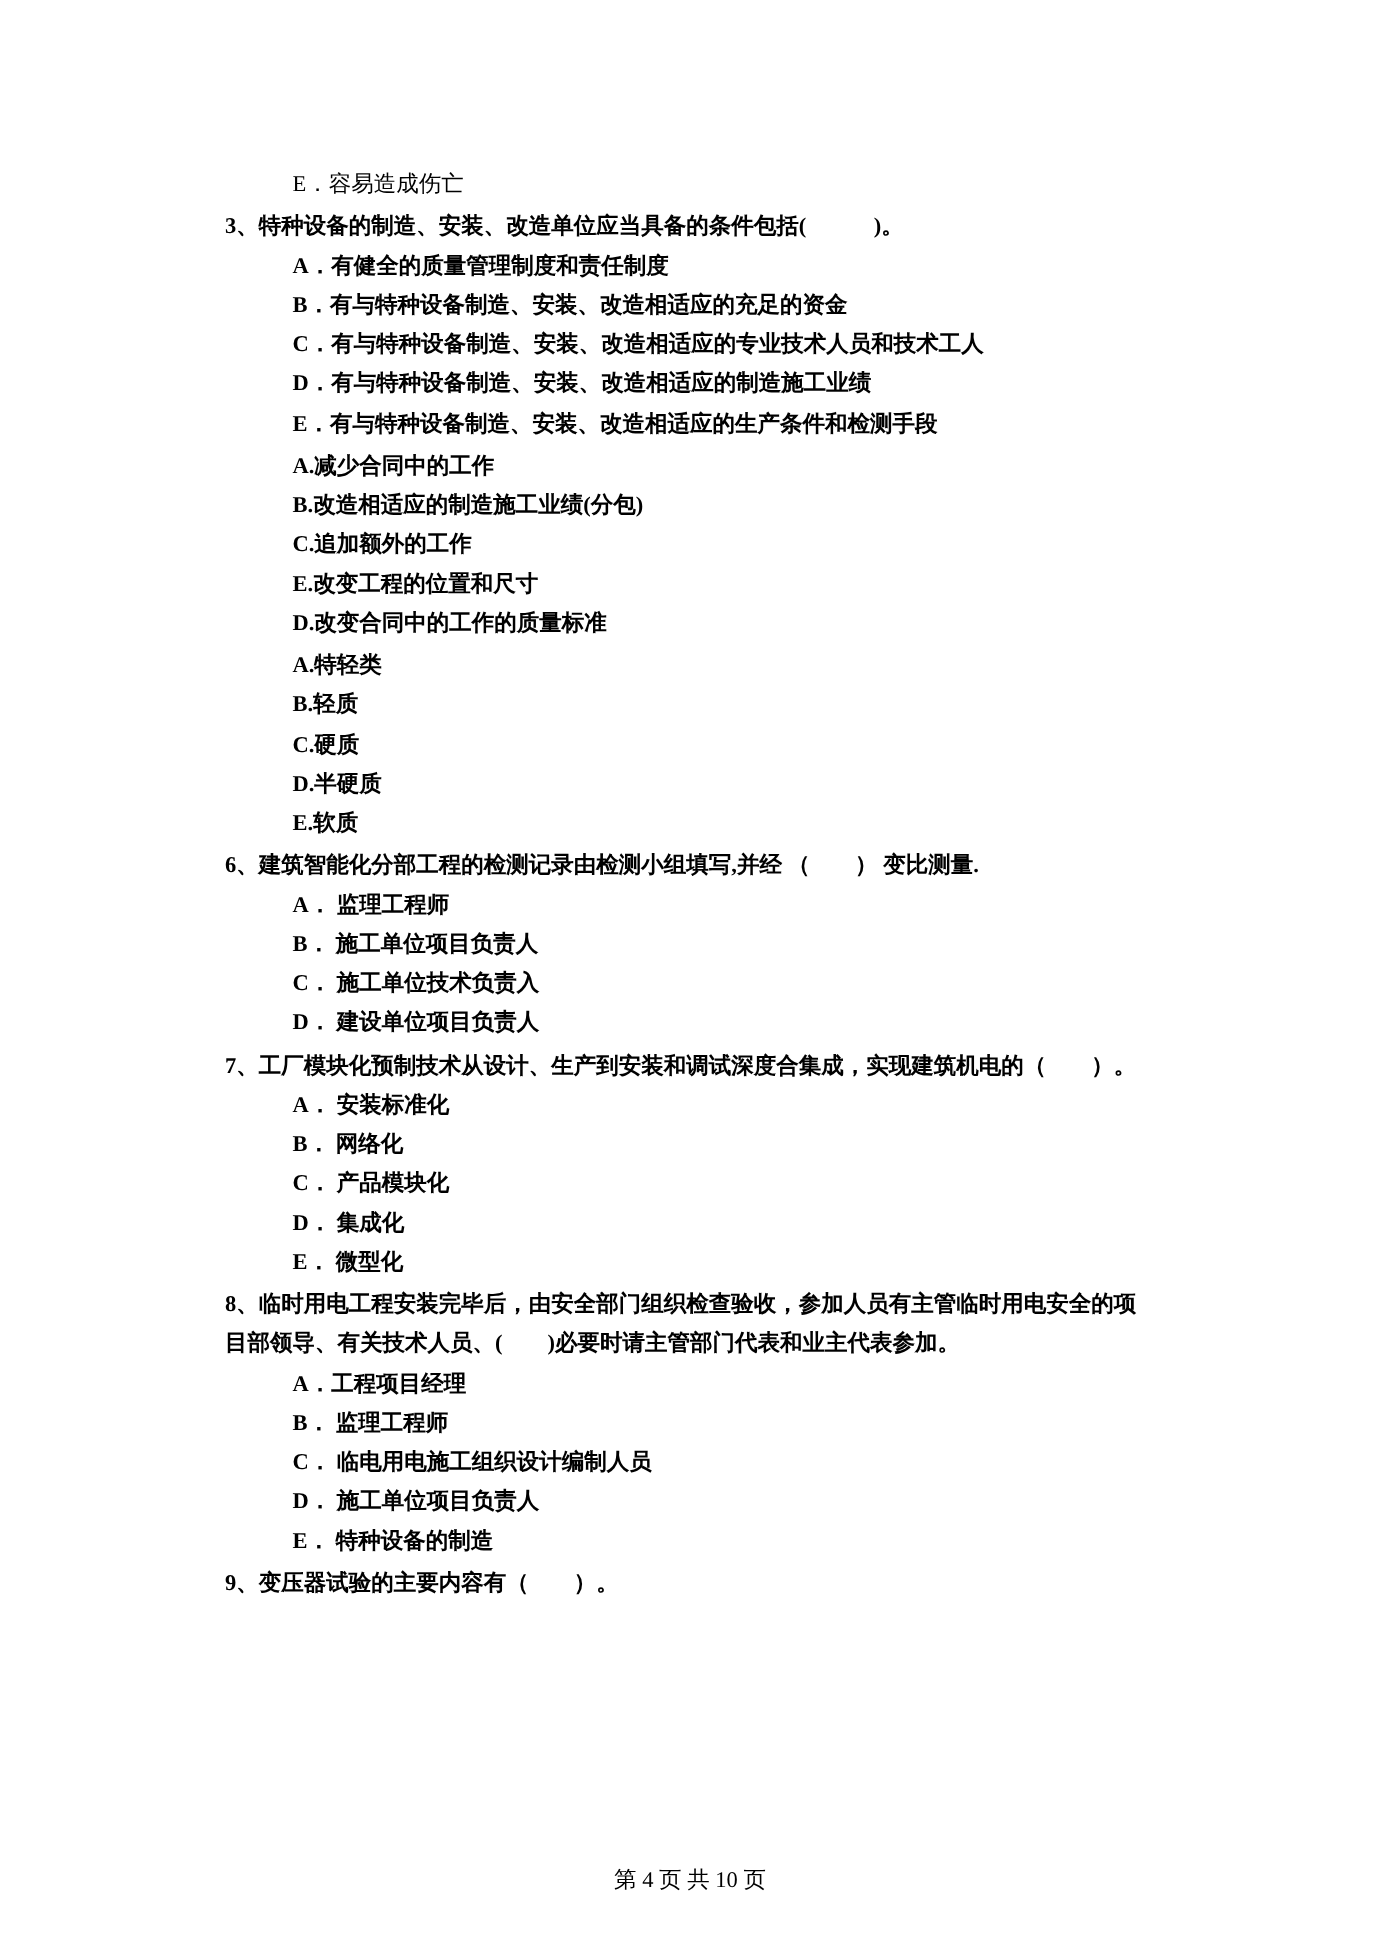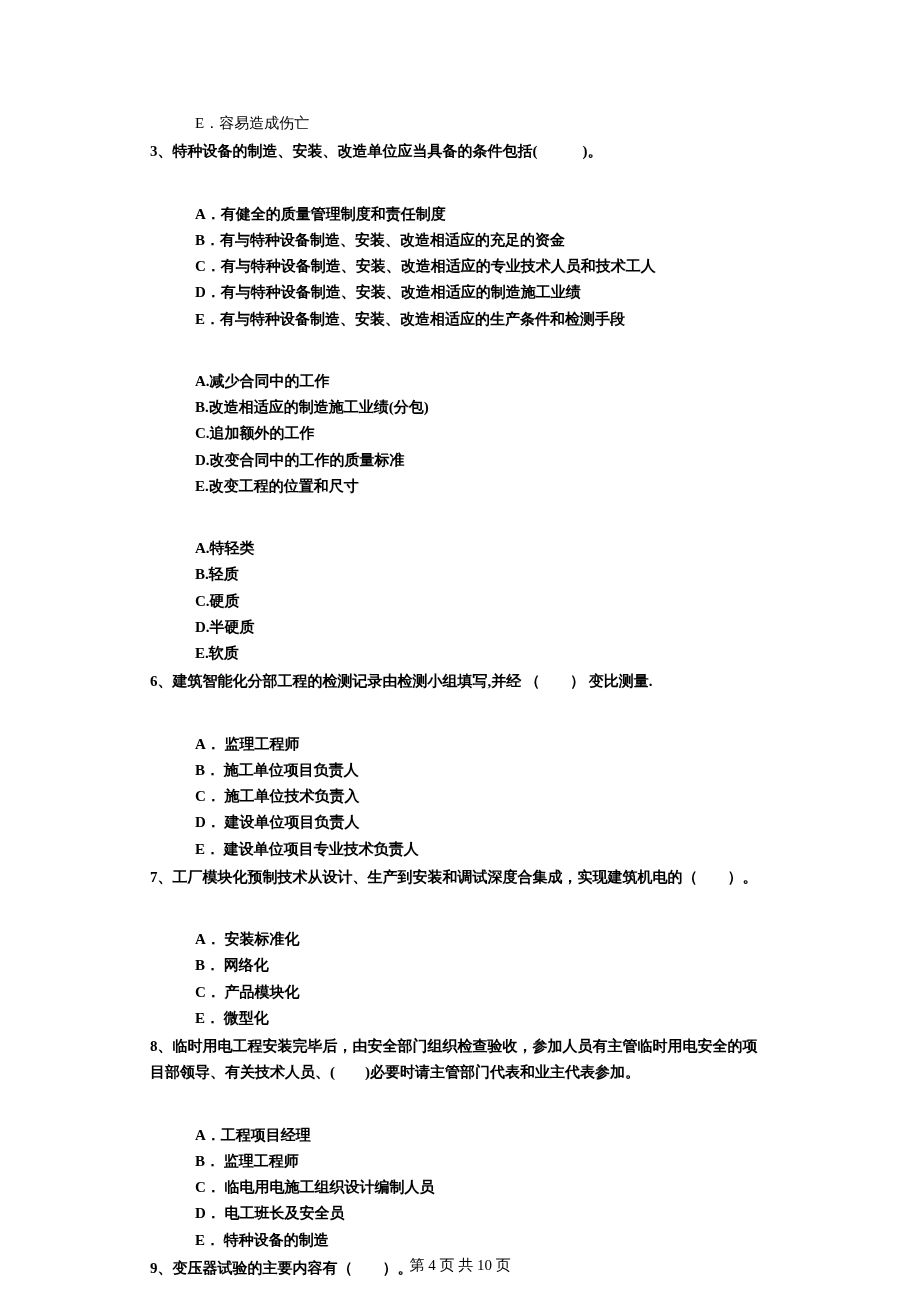--- a/index.html
+++ b/index.html
@@ -25,25 +25,24 @@
     }
     .question {
       margin-top: 2px;
       font-weight: bold;
     }
     .q-stem {
       text-indent: 0;
     }
     .options {
       padding-left: 45px;
-      margin-top: 36px;
     }
     .footer {
       position: absolute;
-      bottom: 24px;
+      bottom: 35px;
       width: 100%;
       text-align: center;
       font-size: 15px;
     }
   </style>
 </head>
 <body>
 
 <div class="content">
   <div class="orphan-option">
@@ -59,63 +58,63 @@
       <div>D．有与特种设备制造、安装、改造相适应的制造施工业绩</div>
       <div>E．有与特种设备制造、安装、改造相适应的生产条件和检测手段</div>
     </div>
   </div>
 
   <div class="question">
     <div class="options">
       <div>A.减少合同中的工作</div>
       <div>B.改造相适应的制造施工业绩(分包)</div>
       <div>C.追加额外的工作</div>
+      <div>E.改变工程的位置和尺寸</div>
       <div>D.改变合同中的工作的质量标准</div>
-      <div>E.改变工程的位置和尺寸</div>
     </div>
   </div>
 
   <div class="question">
     <div class="options">
       <div>A.特轻类</div>
       <div>B.轻质</div>
       <div>C.硬质</div>
       <div>D.半硬质</div>
       <div>E.软质</div>
     </div>
   </div>
 
   <div class="question">
     <div class="q-stem"><span>6、</span><span>建筑智能化分部工程的检测记录由检测小组填写,并经 （　　） 变比测量.</span></div>
     <div class="options">
       <div>A． 监理工程师</div>
       <div>B． 施工单位项目负责人</div>
       <div>C． 施工单位技术负责入</div>
       <div>D． 建设单位项目负责人</div>
-      <div>E． 建设单位项目专业技术负责人</div>
     </div>
   </div>
 
   <div class="question">
     <div class="q-stem"><span>7、</span><span>工厂模块化预制技术从设计、生产到安装和调试深度合集成，实现建筑机电的（　　）。</span></div>
     <div class="options">
       <div>A． 安装标准化</div>
       <div>B． 网络化</div>
       <div>C． 产品模块化</div>
+      <div>D． 集成化</div>
       <div>E． 微型化</div>
     </div>
   </div>
 
   <div class="question">
     <div class="q-stem"><span>8、</span><span>临时用电工程安装完毕后，由安全部门组织检查验收，参加人员有主管临时用电安全的项目部领导、有关技术人员、(　　)必要时请主管部门代表和业主代表参加。</span></div>
     <div class="options">
       <div>A．工程项目经理</div>
       <div>B． 监理工程师</div>
       <div>C． 临电用电施工组织设计编制人员</div>
-      <div>D． 电工班长及安全员</div>
+      <div>D． 施工单位项目负责人</div>
       <div>E． 特种设备的制造</div>
     </div>
   </div>
 
   <div class="question">
     <div class="q-stem"><span>9、</span><span>变压器试验的主要内容有（　　）。</span></div>
   </div>
 
 </div>
 

